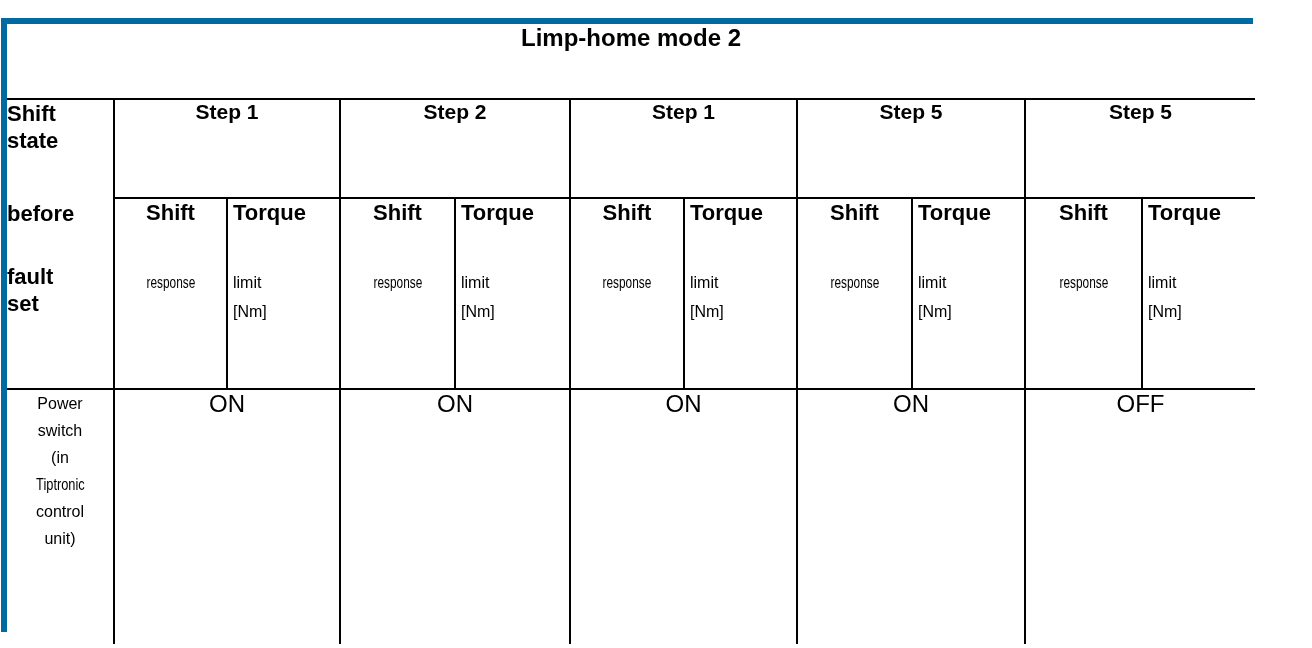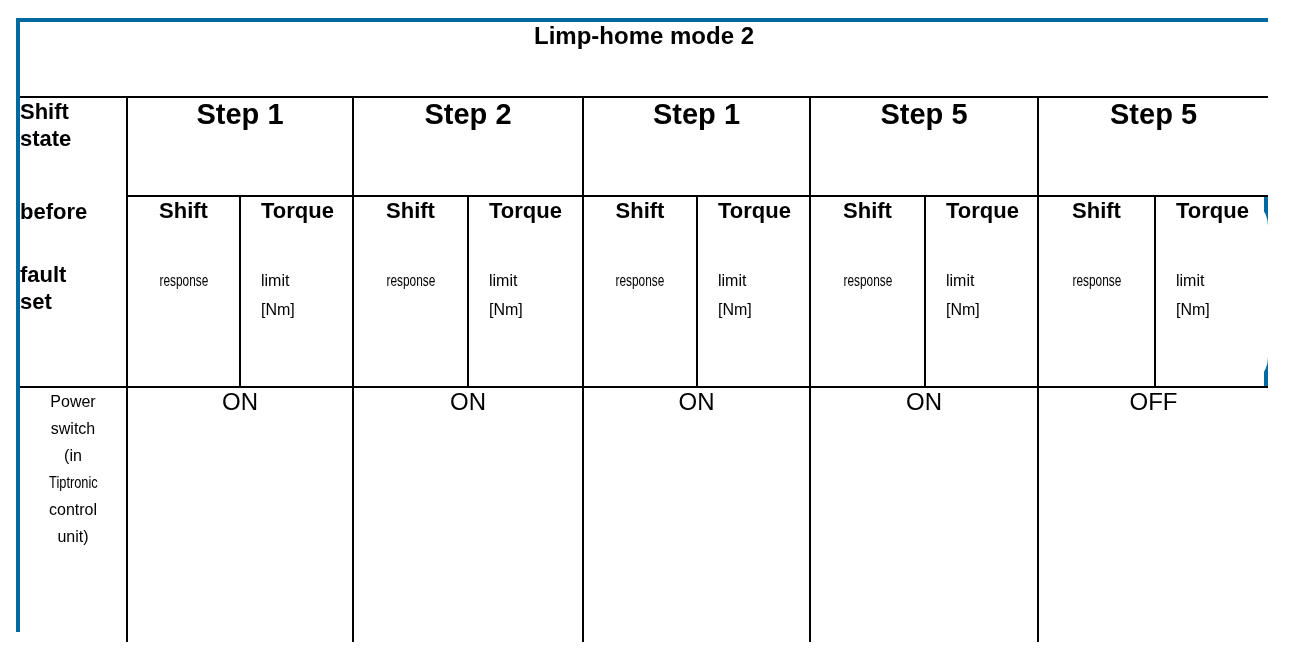--- a/index.html
+++ b/index.html
@@ -10,26 +10,26 @@
   body {
     width: 1312px;
     height: 648px;
     font-family: "Liberation Sans", sans-serif;
     color: #000000;
     overflow: hidden;
   }
 
   #table-wrap {
     position: absolute;
-    left: 16px;
+    left: 1px;
     top: 18px;
     width: 1252px;
     height: 614px;
     box-sizing: border-box;
-    border: 4px solid #0369a1;
+    border: 6px solid #0369a1;
   }
 
   .tbl {
     width: 100%;
     height: 100%;
     border-collapse: collapse;
     table-layout: fixed;
   }
   .tbl td {
     border: 2px solid #000;
@@ -55,21 +55,21 @@
     letter-spacing: 0px;
   }
 
   
   .step-cell {
     height: 97px;
     text-align: center;
     vertical-align: middle;
   }
   .step-text {
-    font-size: 29px;
+    font-size: 21px;
     font-weight: bold;
   }
 
   
   .stub-cell {
     vertical-align: top;
     padding: 10px 0 0 10px;
   }
   .stub-line {
     font-size: 22px;
@@ -93,22 +93,21 @@
     line-height: 27px;
   }
   .sub-gap { height: 42px; }
   .sub-bot {
     font-size: 16px;
     font-weight: normal;
     line-height: 29px;
   }
   .sub-cell.torque {
     text-align: left;
-    padding-left: 20px;
-    border-radius: 30px;
+    padding-left: 5px;
   }
   
   .condensed {
     display: inline-block;
     transform: scaleX(0.74);
     transform-origin: center center;
     white-space: nowrap;
   }
 
   

